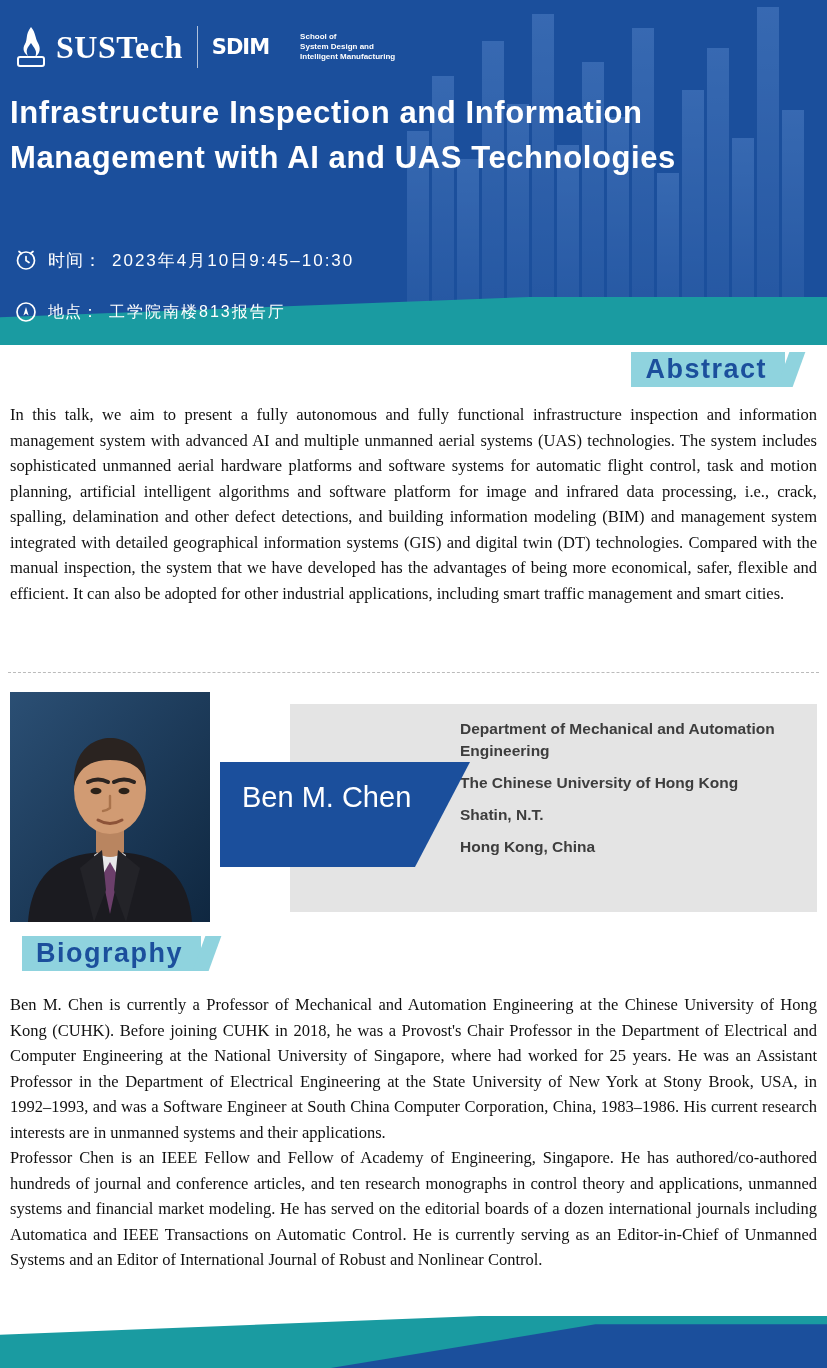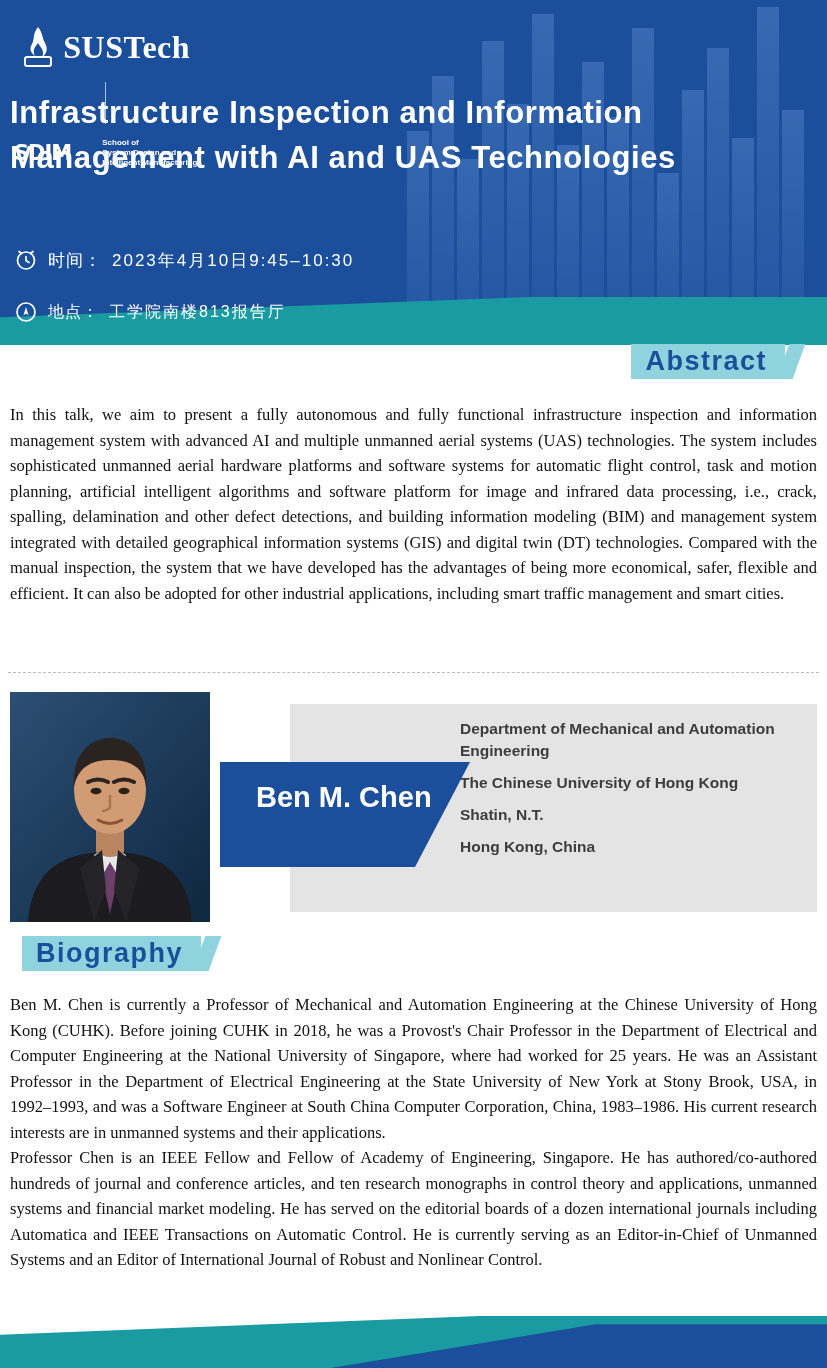--- a/index.html
+++ b/index.html
@@ -51,21 +51,20 @@
     opacity: .55;
   }
 
   .logo-row {
     position: absolute;
     left: 14px; top: 26px;
     display: flex;
     align-items: center;
     gap: 14px;
     z-index: 4;
-    flex-direction: column;
   }
   .sustech-logo { display: flex; align-items: center; gap: 8px; }
   .flame {
     width: 34px; height: 42px;
     position: relative;
   }
   .flame svg { display:block; }
   .sustech-word {
     color: #fff;
     font-size: 32px;
@@ -125,21 +124,21 @@
     position: relative;
     background: #8fd3de;
     color: #1b4f9c;
     font-size: 27px;
     font-weight: bold;
     letter-spacing: 1.5px;
     padding: 2px 18px 2px 14px;
   }
   .abstract-head-wrap {
     position: absolute;
-    right: 42px; top: 344px;
+    right: 42px; top: 352px;
     z-index: 6;
     text-decoration: underline;
   }
   .sec-head.skew-r::after {
     content: "";
     position: absolute;
     right: -14px; top: 0;
     width: 16px; height: 100%;
     background: #8fd3de;
     transform: skewX(-20deg);
@@ -202,25 +201,25 @@
   .name-banner {
     position: absolute;
     left: 210px; top: 70px;
     width: 250px; height: 105px;
     background: #1b4f9c;
     clip-path: polygon(0 0, 100% 0, 78% 100%, 0 100%);
   }
   .name-banner span {
     display: block;
     position: absolute;
-    left: 36px; top: 16px;
+    left: 22px; top: 16px;
     width: 200px;
     color: #fff;
     font-size: 29px;
-    font-weight: bold;
+    font-weight: normal;
     line-height: 38px;
   }
 
   
   .bio-head-wrap {
     position: absolute;
     left: 22px; top: 936px;
     z-index: 6;
   }
   .bio-block {

